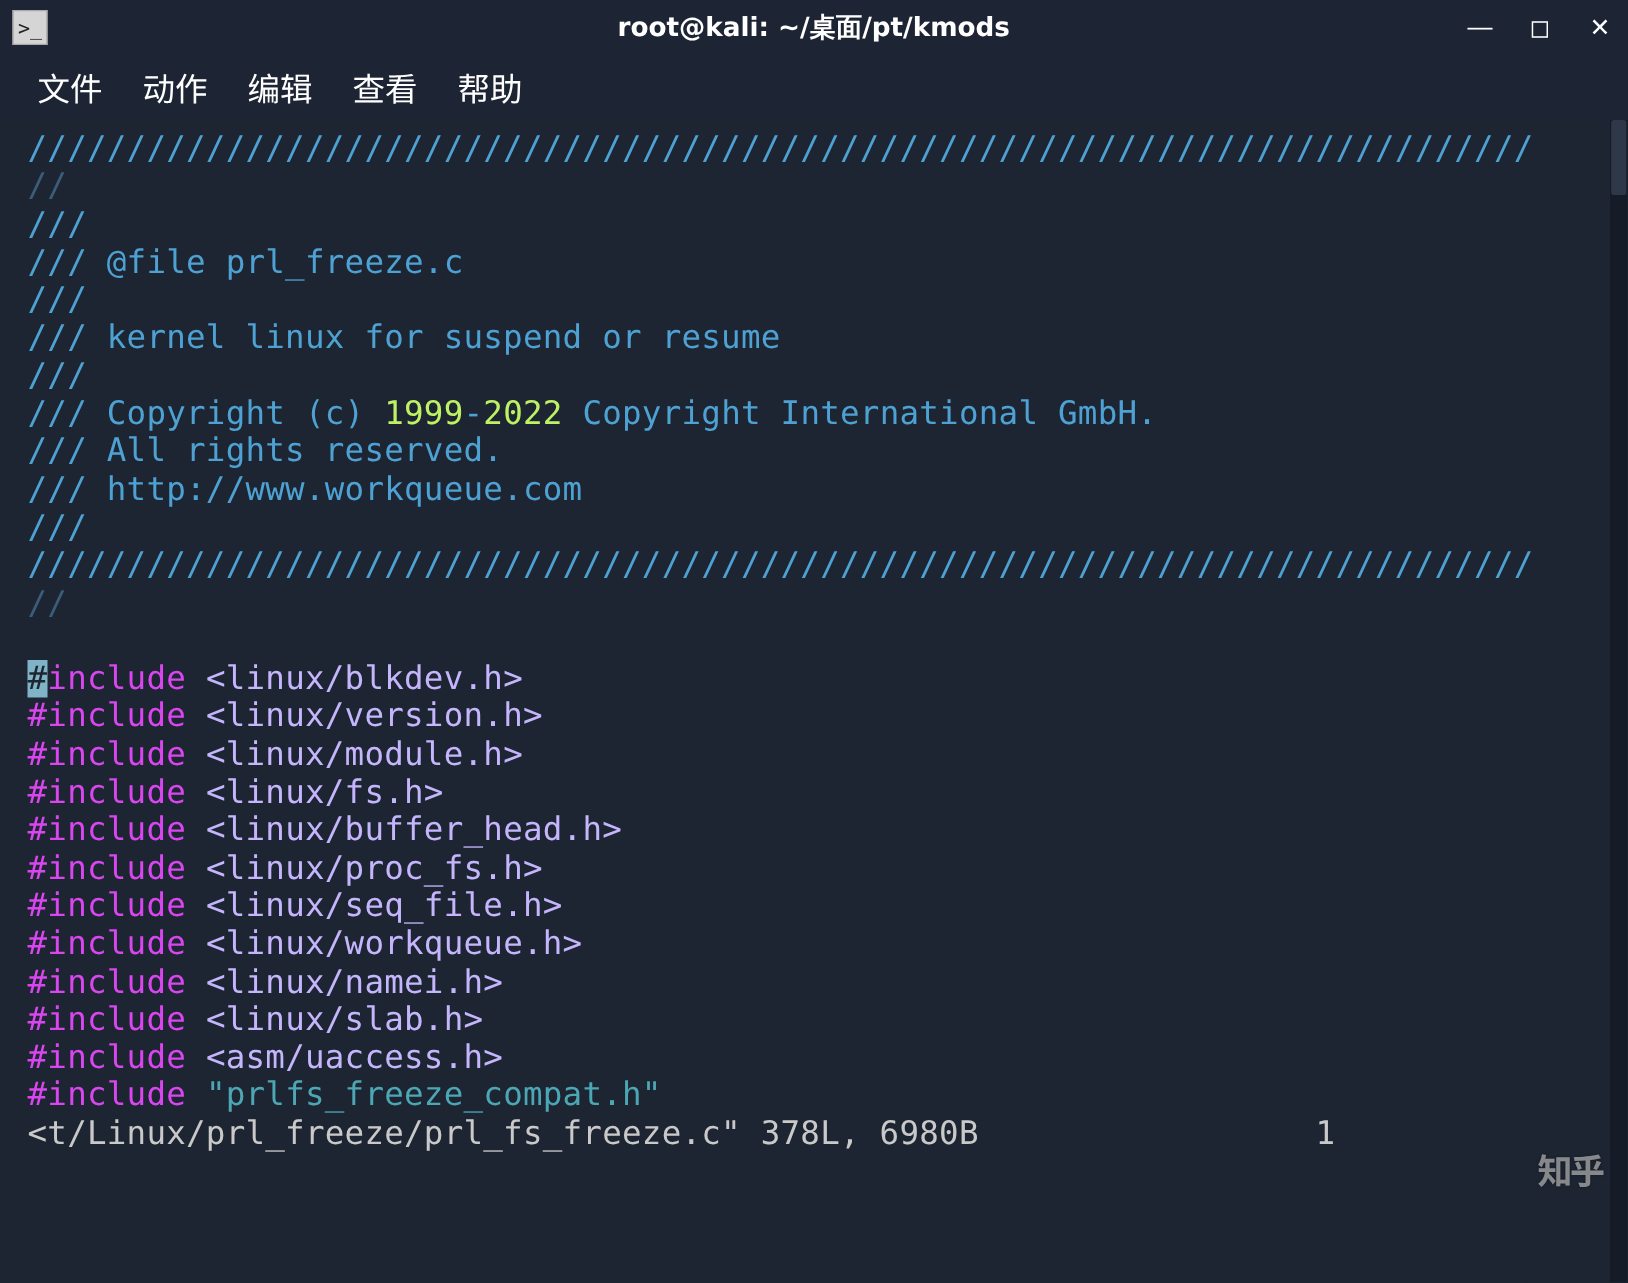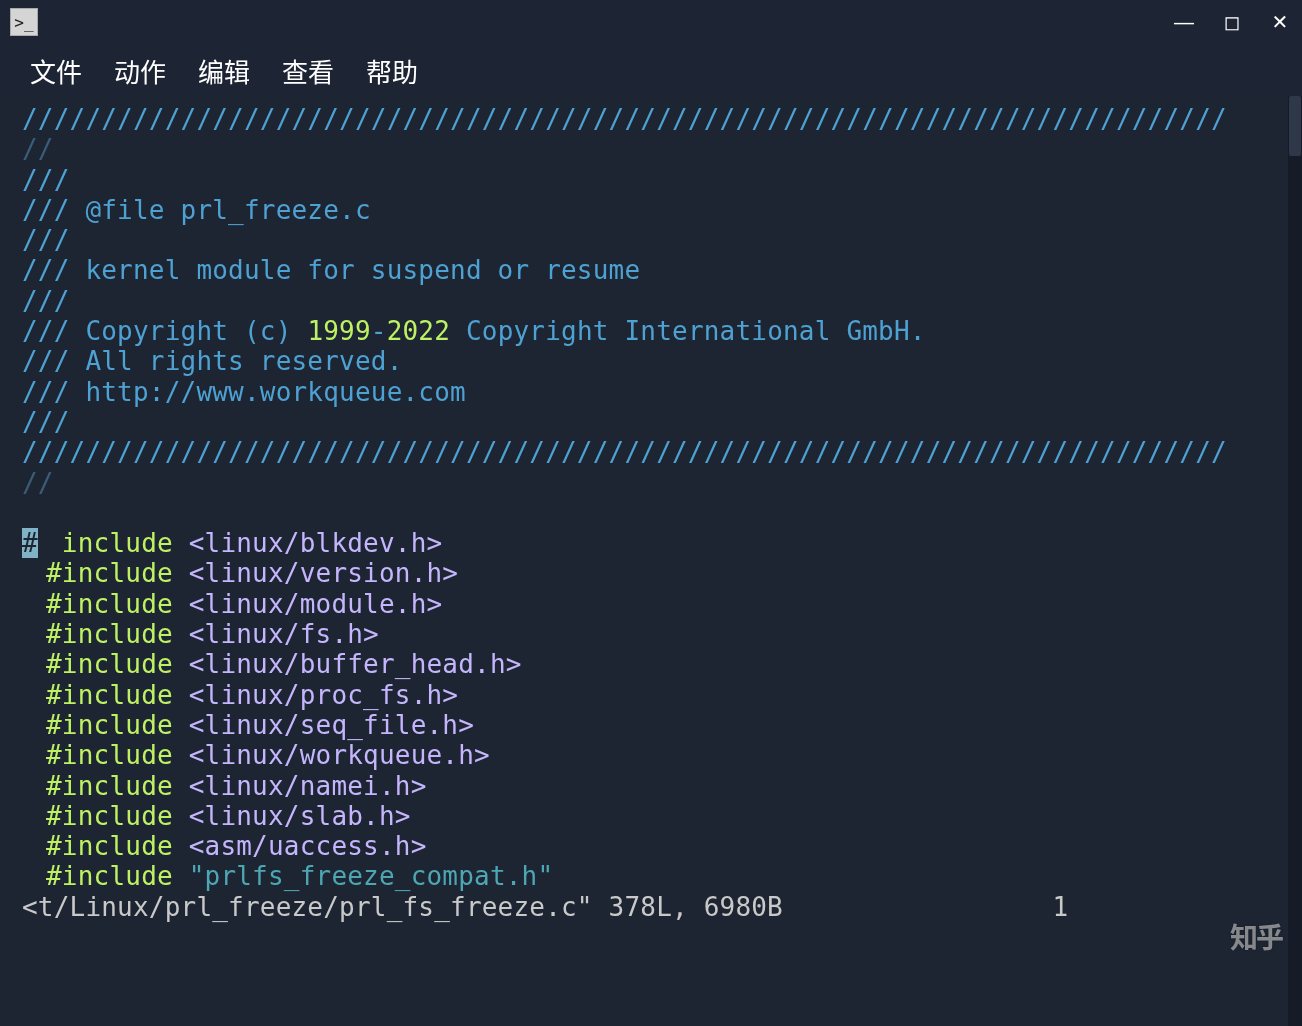--- a/index.html
+++ b/index.html
@@ -79,21 +79,21 @@
   .terminal-area pre {
     font-family: "DejaVu Sans Mono", "Consolas", monospace;
     font-size: 26px;
     line-height: 30.3px;
     white-space: pre;
     letter-spacing: 0.2px;
   }
   .c-comment { color: #4ea1d3; }
   .c-dim-comment { color: #3b5d7a; }
   .c-number { color: #bef264; }
-  .c-keyword { color: #bef264; margin-left: 24px; }
+  .c-keyword { color: #d946ef; }
   .c-include { color: #c4b5fd; }
   .c-string { color: #4da6b3; }
   .c-status { color: #c9c9c9; }
   .cursor-block {
     background: #7fb3c5;
     color: #1d2532;
   }
   .scrollbar {
     position: absolute;
     top: 0;
@@ -131,20 +131,21 @@
     color: rgba(230,230,230,0.55);
   }
 </style>
 </head>
 <body>
 
 <div class="titlebar">
   <div class="titlebar-icon">
       <span>&gt;_</span>
     </div>
+  <div class="titlebar-title">root@kali: ~/桌面/pt/kmods</div>
   <div class="titlebar-controls">
     <span>—</span>
     <span>◻</span>
     <span>✕</span>
   </div>
 </div>
 
 <div class="menubar">
   <div class="menubar-item">文件</div>
   <div class="menubar-item">动作</div>
@@ -152,21 +153,21 @@
   <div class="menubar-item">查看</div>
   <div class="menubar-item">帮助</div>
 </div>
 
 <div class="terminal-area">
 <pre><span class="c-comment">////////////////////////////////////////////////////////////////////////////</span>
 <span class="c-dim-comment">//</span>
 <span class="c-comment">///</span>
 <span class="c-comment">/// @file prl_freeze.c</span>
 <span class="c-comment">///</span>
-<span class="c-comment">/// kernel module for suspend or resume</span>
+<span class="c-comment">/// kernel linux for suspend or resume</span>
 <span class="c-comment">///</span>
 <span class="c-comment"><span>/// Copyright (c) </span></span><span class="c-number">1999</span><span class="c-comment">-</span><span class="c-number">2022</span><span class="c-comment"> Copyright International GmbH.</span>
 <span class="c-comment">/// All rights reserved.</span>
 <span class="c-comment">/// http://www.workqueue.com</span>
 <span class="c-comment">///</span>
 <span class="c-comment">////////////////////////////////////////////////////////////////////////////</span>
 <span class="c-dim-comment">//</span>
 
 <span class="cursor-block">#</span><span class="c-keyword">include</span> <span class="c-include">&lt;linux/blkdev.h&gt;</span>
 <span class="c-keyword">#<span>include</span></span> <span class="c-include">&lt;linux/version.h&gt;</span>

